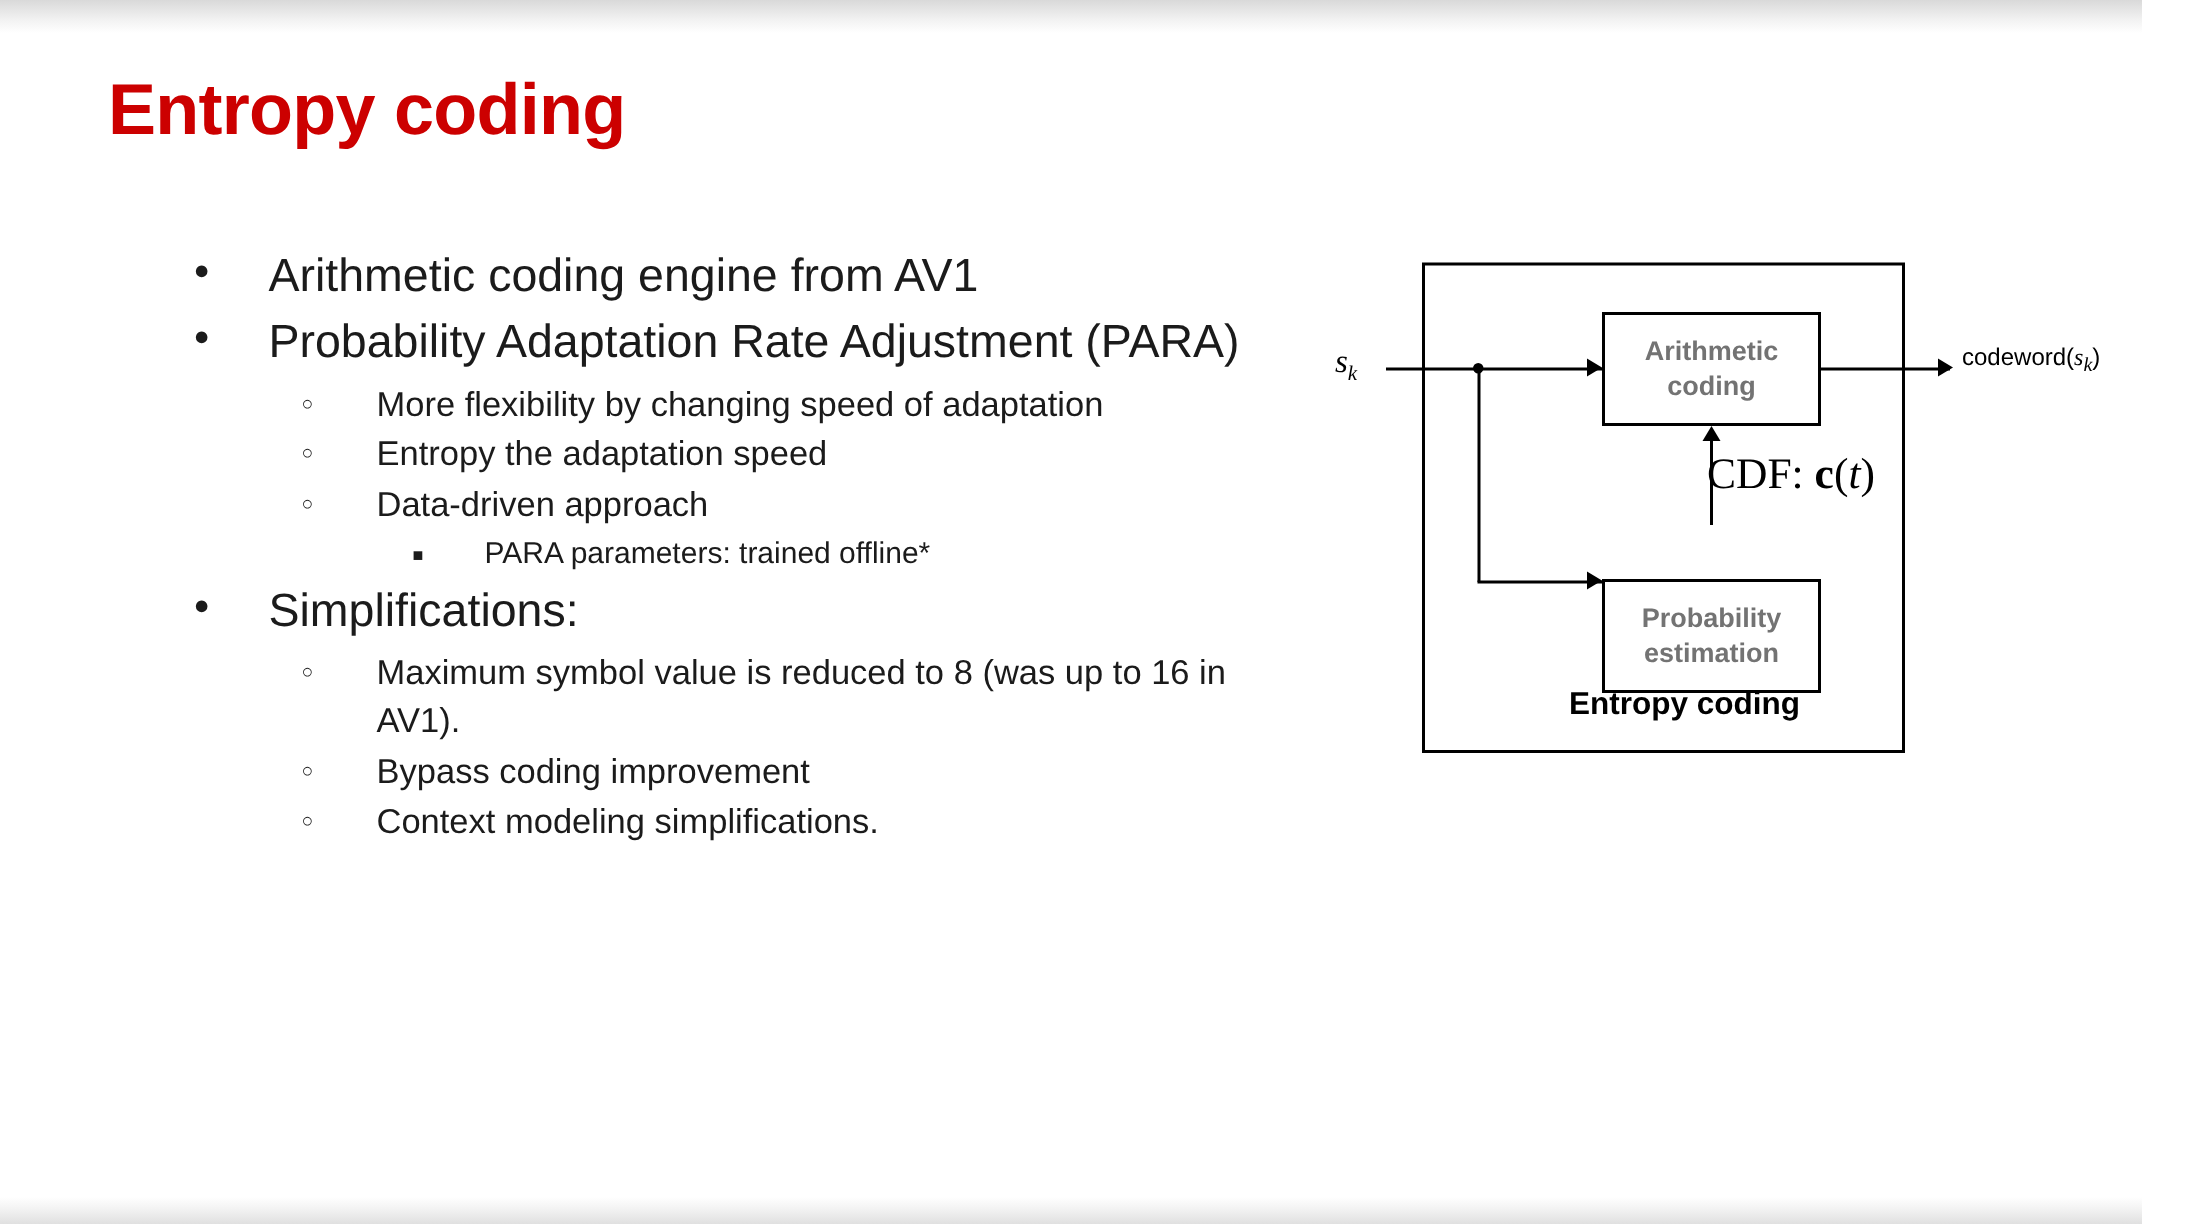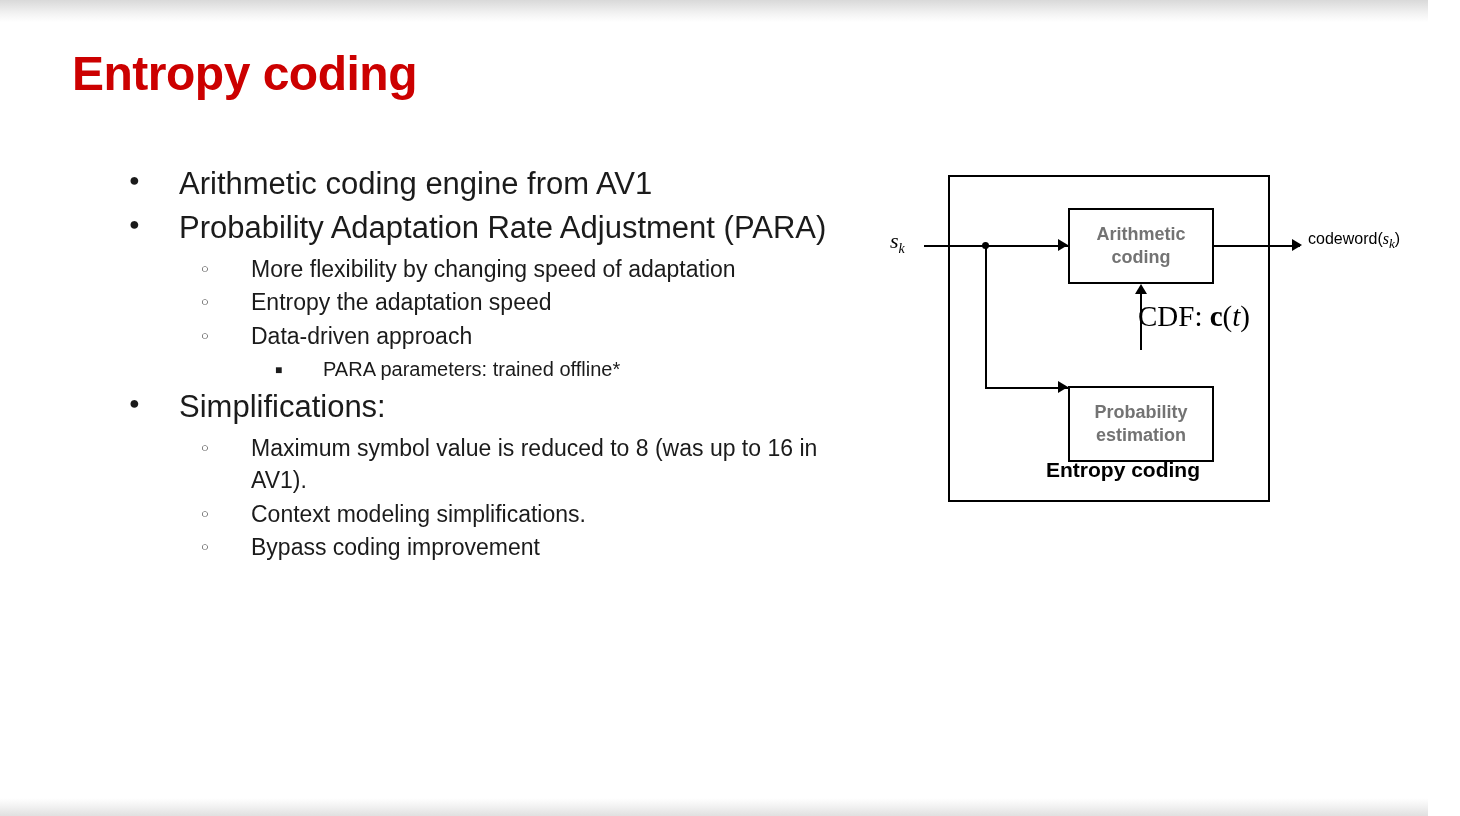--- a/index.html
+++ b/index.html
@@ -273,24 +273,24 @@
         </ul>
       </li>
 
       <li>
         <span class="b1">Simplifications:</span>
         <ul class="lvl2">
           <li>
             <span class="b2">Maximum symbol value is reduced to 8 (was up to 16 in AV1).</span>
           </li>
           <li>
+            <span class="b2">Bypass coding improvement</span>
+          </li>
+          <li>
             <span class="b2">Context modeling simplifications.</span>
-          </li>
-          <li>
-            <span class="b2">Bypass coding improvement</span>
           </li>
         </ul>
       </li>
 
     </ul>
   </div>
 
   <div class="diagram">
 
     <div class="outer-box"></div>

